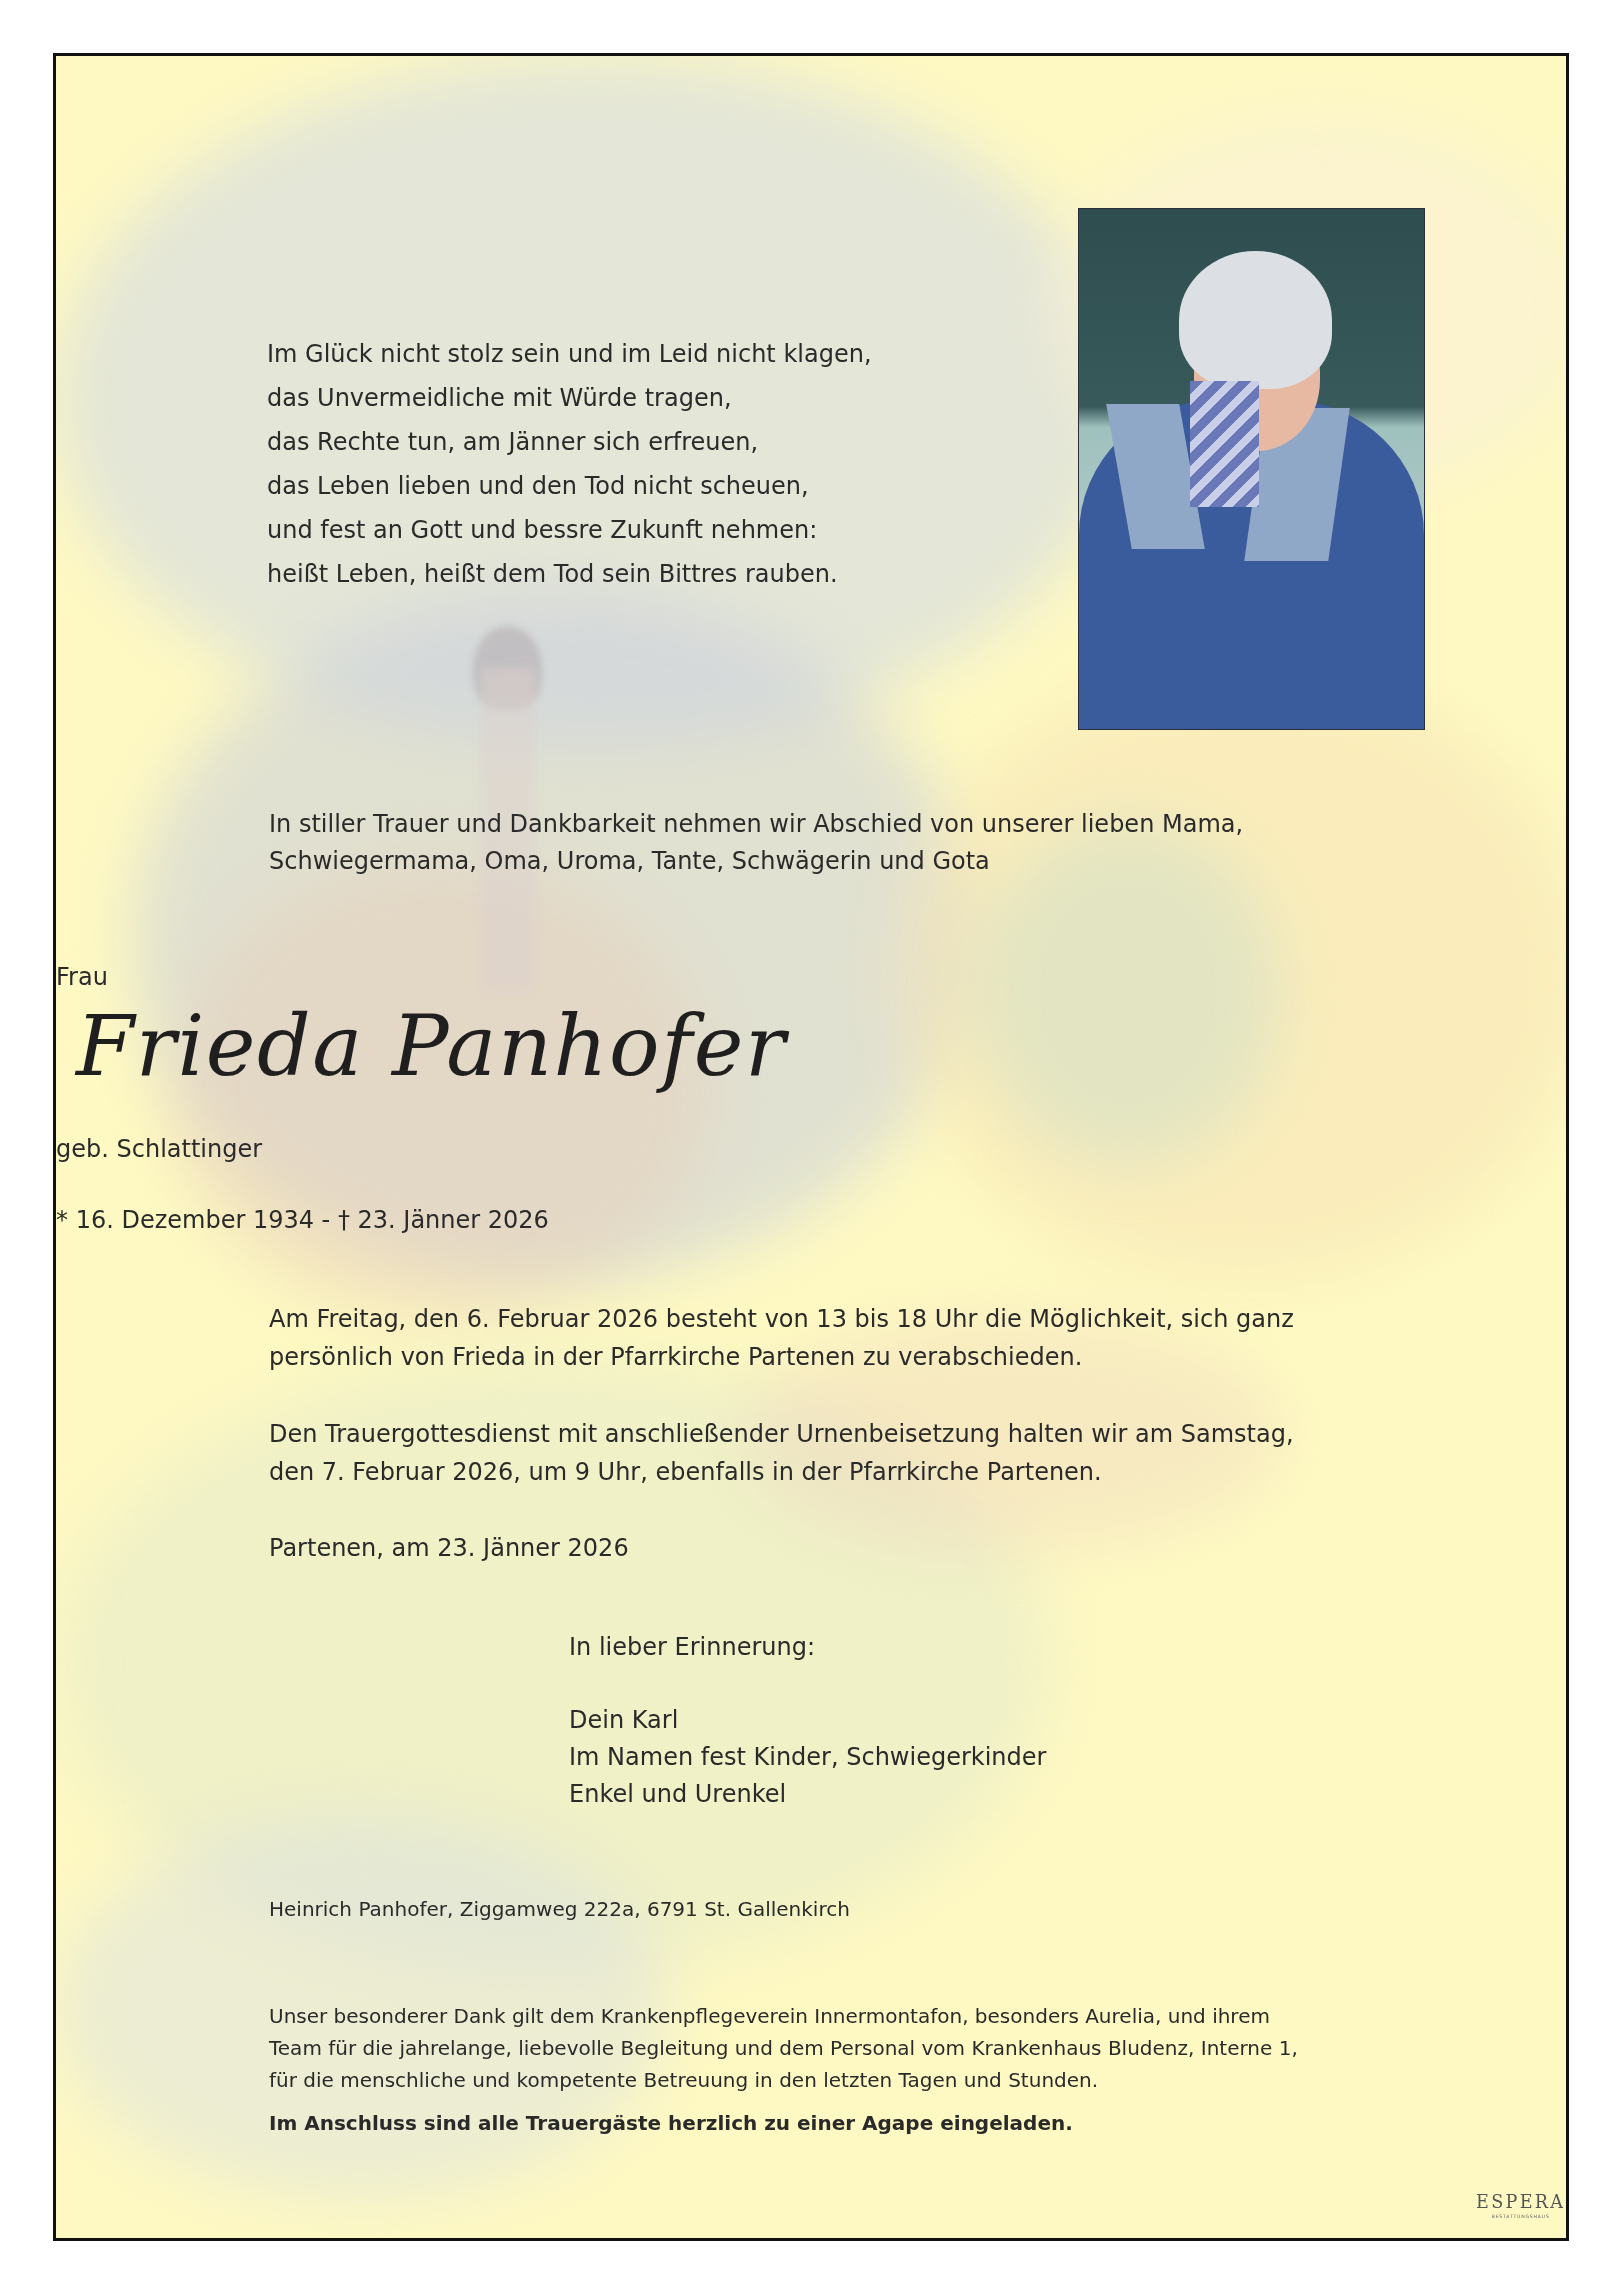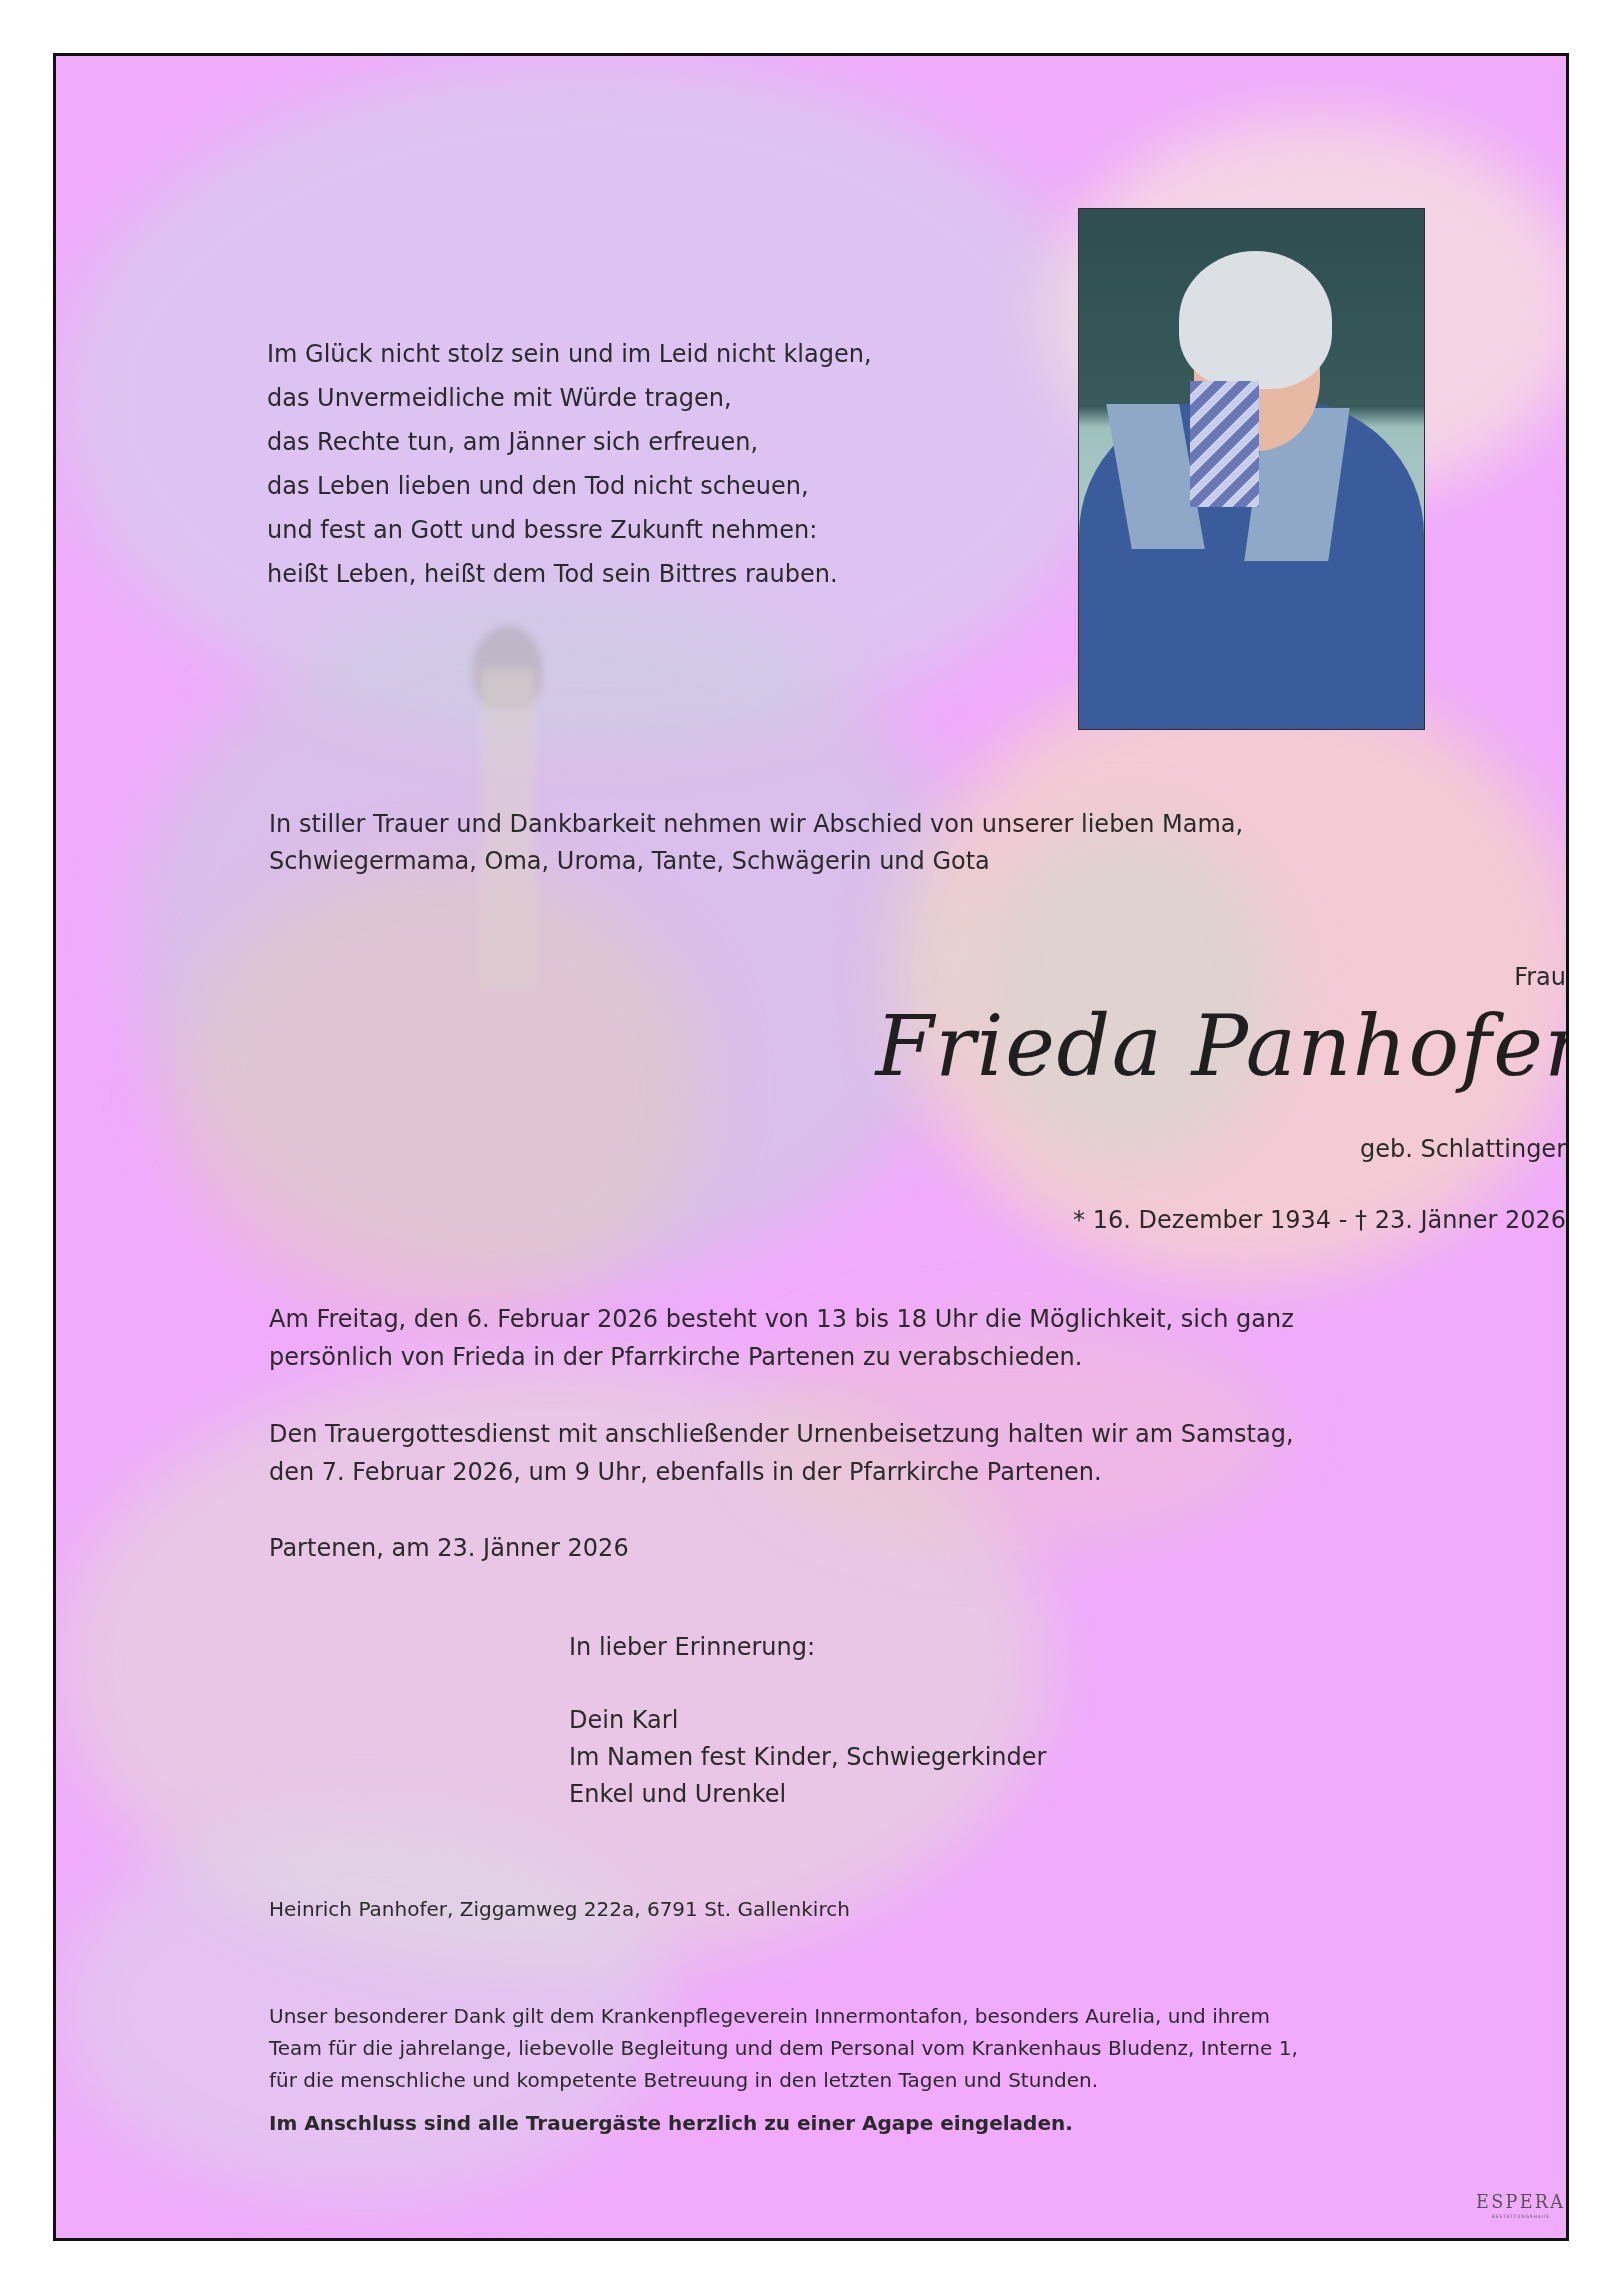--- a/index.html
+++ b/index.html
@@ -5,21 +5,21 @@
   html, body { margin: 0; padding: 0; }
   body {
     width: 1623px; height: 2295px; position: relative; overflow: hidden;
     background: #ffffff;
     font-family: "DejaVu Sans", "Liberation Sans", sans-serif;
     color: #2a2a2a;
   }
   .card {
     position: absolute; left: 53px; top: 53px; width: 1510px; height: 2182px;
     border: 3.8px solid #111111; box-sizing: content-box; overflow: hidden;
-    background: #f0abfc;
+    background: #fef9c3;
   }
   
   .wash { position: absolute; border-radius: 50%; filter: blur(31px); }
   .w1 { left: 0; top: 0; width: 1072px; height: 689px; background: rgba(205,215,232,0.55); }
   .w2 { left: 77px; top: 536px; width: 842px; height: 689px; background: rgba(200,205,220,0.55); }
   .w3 { left: 115px; top: 804px; width: 536px; height: 459px; background: rgba(230,205,185,0.45); }
   .w4 { left: 842px; top: 612px; width: 689px; height: 612px; background: rgba(245,228,180,0.55); }
   .w5 { left: 919px; top: 765px; width: 306px; height: 344px; background: rgba(200,220,205,0.45); }
   .w6 { left: 0; top: 1301px; width: 995px; height: 612px; background: rgba(225,230,205,0.45); }
   .w7 { left: 0; top: 1760px; width: 612px; height: 383px; background: rgba(215,222,228,0.45); }
@@ -36,21 +36,21 @@
   .hair { position: absolute; left: 100px; top: 42px; width: 153px; height: 138px; border-radius: 50% 50% 40% 40%; background: #dcdfe3; }
   .face { position: absolute; left: 115px; top: 100px; width: 126px; height: 142px; border-radius: 45% 45% 50% 50%; background: #e7b9a3; }
   .coat { position: absolute; left: 0; top: 191px; width: 345px; height: 337px; background: #3b5c9c; border-radius: 40% 40% 0 0; }
   .collar-l { position: absolute; left: 40px; top: 195px; width: 73px; height: 145px; background: #8fa8c8; transform: skewX(10deg); }
   .collar-r { position: absolute; left: 176px; top: 199px; width: 84px; height: 153px; background: #8fa8c8; transform: skewX(-8deg); }
   .scarf { position: absolute; left: 111px; top: 172px; width: 69px; height: 126px; background: repeating-linear-gradient(135deg, #6b78b8 0 9.2px, #c9cfe8 9.2px 17px); }
 
   .text { position: absolute; white-space: nowrap; }
   .poem { left: 211px; top: 276px; font-size: 24px; line-height: 44px; }
   .intro { left: 213px; top: 750px; font-size: 24px; line-height: 37px; }
-  .center { position: absolute; left: 0; width: 1510px; text-align: right; }
+  .center { position: absolute; left: 0; width: 1510px; text-align: left; }
   .frau { top: 907px; font-size: 24px; }
   .name {
     top: 941px; font-family: "DejaVu Serif", "Liberation Serif", serif;
     font-style: italic; font-size: 84px; color: #1f1f1f; letter-spacing: 1.5px; padding-left: 20px;
   }
   .geb { top: 1079px; font-size: 24px; }
   .dates { top: 1114px; font-size: 24px; margin-top: 36px; }
   .para { left: 213px; font-size: 24px; line-height: 38px; }
   .p1 { top: 1244px; }
   .p2 { top: 1359px; }

